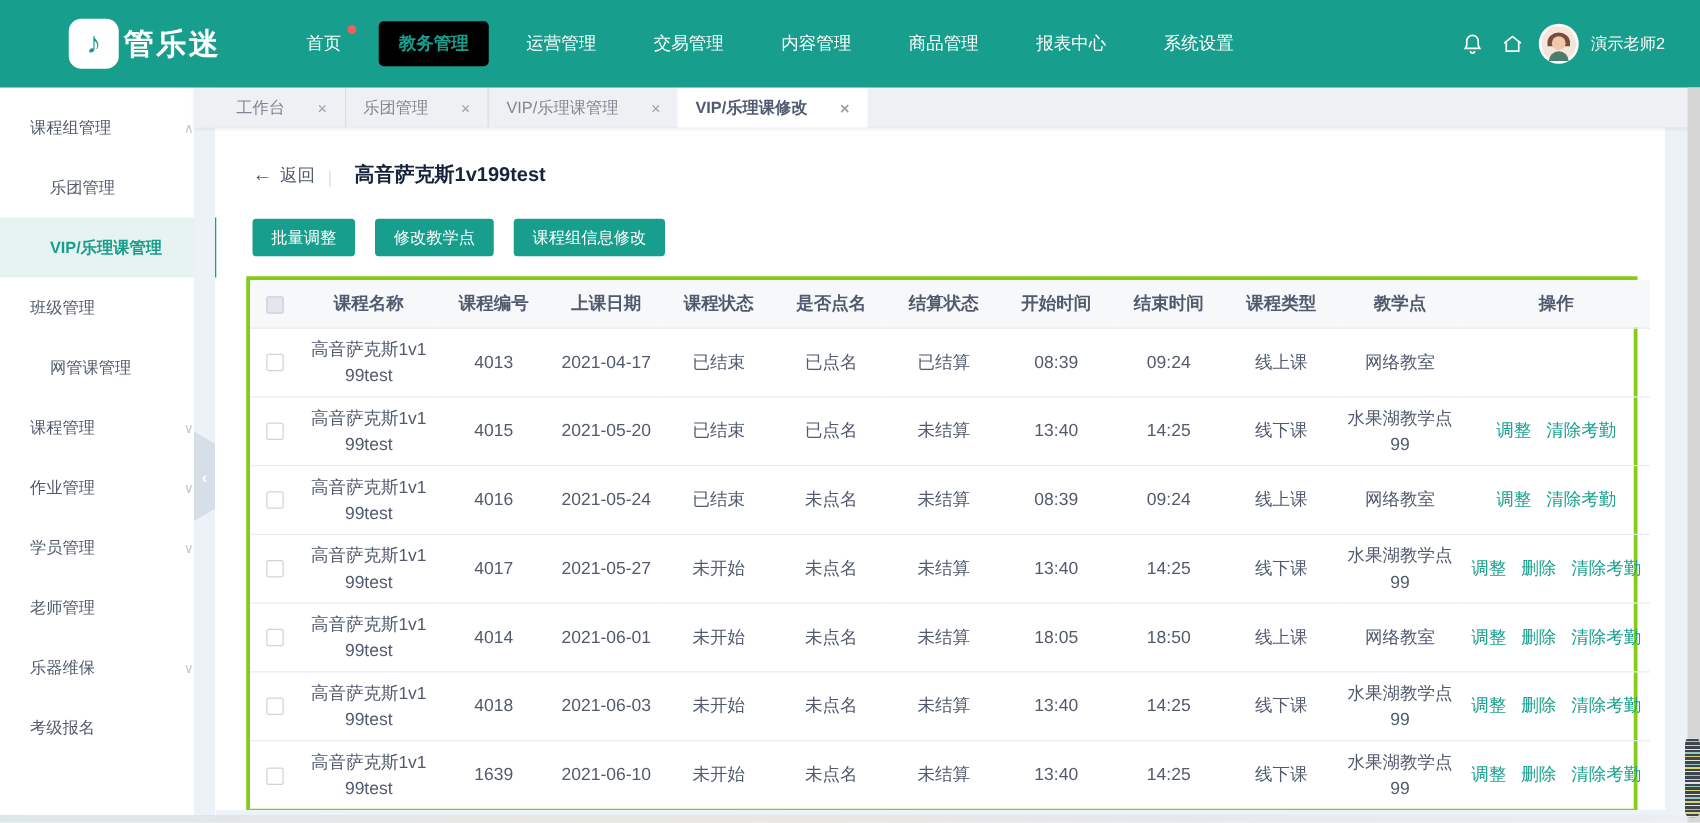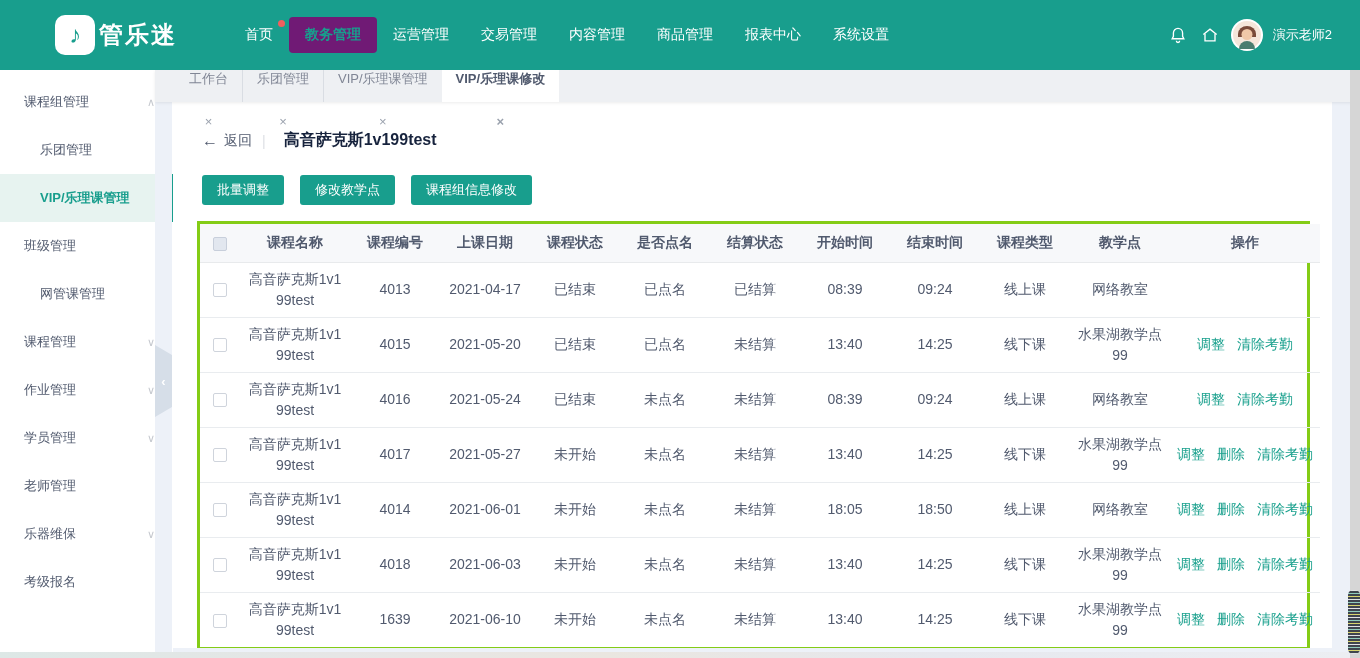--- a/index.html
+++ b/index.html
@@ -6,24 +6,24 @@
   html,body { width:1360px; height:658px; overflow:hidden;
     font-family:"Liberation Sans","DejaVu Sans",sans-serif; background:#edf1f7; }
 
   
   .navbar { position:absolute; left:0; top:0; width:1360px; height:70px;
     background:#189e8d; display:flex; align-items:center; padding-left:55px; z-index:30; }
   .logo-box { width:40px; height:40px; background:#ffffff; border-radius:10px;
     display:flex; align-items:center; justify-content:center; }
   .logo-note { color:#189e8d; font-size:24px; font-weight:bold; line-height:1; }
   .logo-text { color:#ffffff; font-size:24px; font-weight:bold; margin-left:4px; letter-spacing:2px; }
-  .nav-items { display:flex; align-items:center; margin-left:52px; }
+  .nav-items { display:flex; align-items:center; gap:14px; margin-left:52px; }
   .nav-item { position:relative; color:#ffffff; font-size:14px; padding:9px 16px;
     border-radius:4px; cursor:pointer; white-space:nowrap; }
-  .nav-item.active { background:#701a75; color:#189e8d; font-weight:bold; }
+  .nav-item.active { background:#000000; color:#189e8d; font-weight:bold; }
   .nav-badge { position:absolute; top:3px; right:4px; width:7px; height:7px;
     border-radius:50%; background:#f25e5e; }
   .nav-right { margin-left:auto; display:flex; align-items:center; gap:10px; padding-right:28px; }
   .nav-ico { width:22px; height:22px; display:flex; align-items:center; justify-content:center; cursor:pointer; }
   .avatar { width:32px; height:32px; border-radius:50%; background:#ffffff;
     display:flex; align-items:center; justify-content:center; overflow:hidden; cursor:pointer; }
   .username { color:#ffffff; font-size:13px; }
 
   
   .sidebar { position:absolute; left:0; top:70px; width:173px; bottom:0;
@@ -43,21 +43,21 @@
   .collapse-handle { position:absolute; left:0; top:243px; width:17px; height:72px;
     background:#d6dee8; clip-path:polygon(0 0,100% 14%,100% 86%,0 100%);
     display:flex; align-items:center; justify-content:center; cursor:pointer; }
   .collapse-handle span { color:#ffffff; font-size:13px; font-weight:bold; }
 
   
   .tabbar { position:absolute; left:155px; right:0; top:70px; height:32px;
     background:#eef0f3; display:flex; align-items:stretch; padding-left:20px; z-index:22;
     box-shadow:0 1px 3px rgba(0,0,0,.08); }
   .tab { display:flex; align-items:center; gap:26px; padding:0 14px; font-size:13px;
-    color:#808695; cursor:pointer; white-space:nowrap;flex-direction:column; }
+    color:#808695; cursor:pointer; white-space:nowrap; }
   .tab + .tab { border-left:1px solid #d9dde3; }
   .tab.active { background:#ffffff; color:#515a6e; border-left:none;font-weight:bold; }
   .tab .close { color:#9aa1ad; font-size:13px; cursor:pointer; }
 
   
   .content { position:absolute; left:155px; top:102px; right:10px; bottom:0; background:#edf1f8; }
   .card { position:absolute; left:17px; right:18px; top:0; bottom:10px; background:#ffffff;
     padding:28px 22px 0 25px; overflow:hidden; }
 
   .back-row { display:flex; align-items:center; gap:10px; padding-left:5px; }

